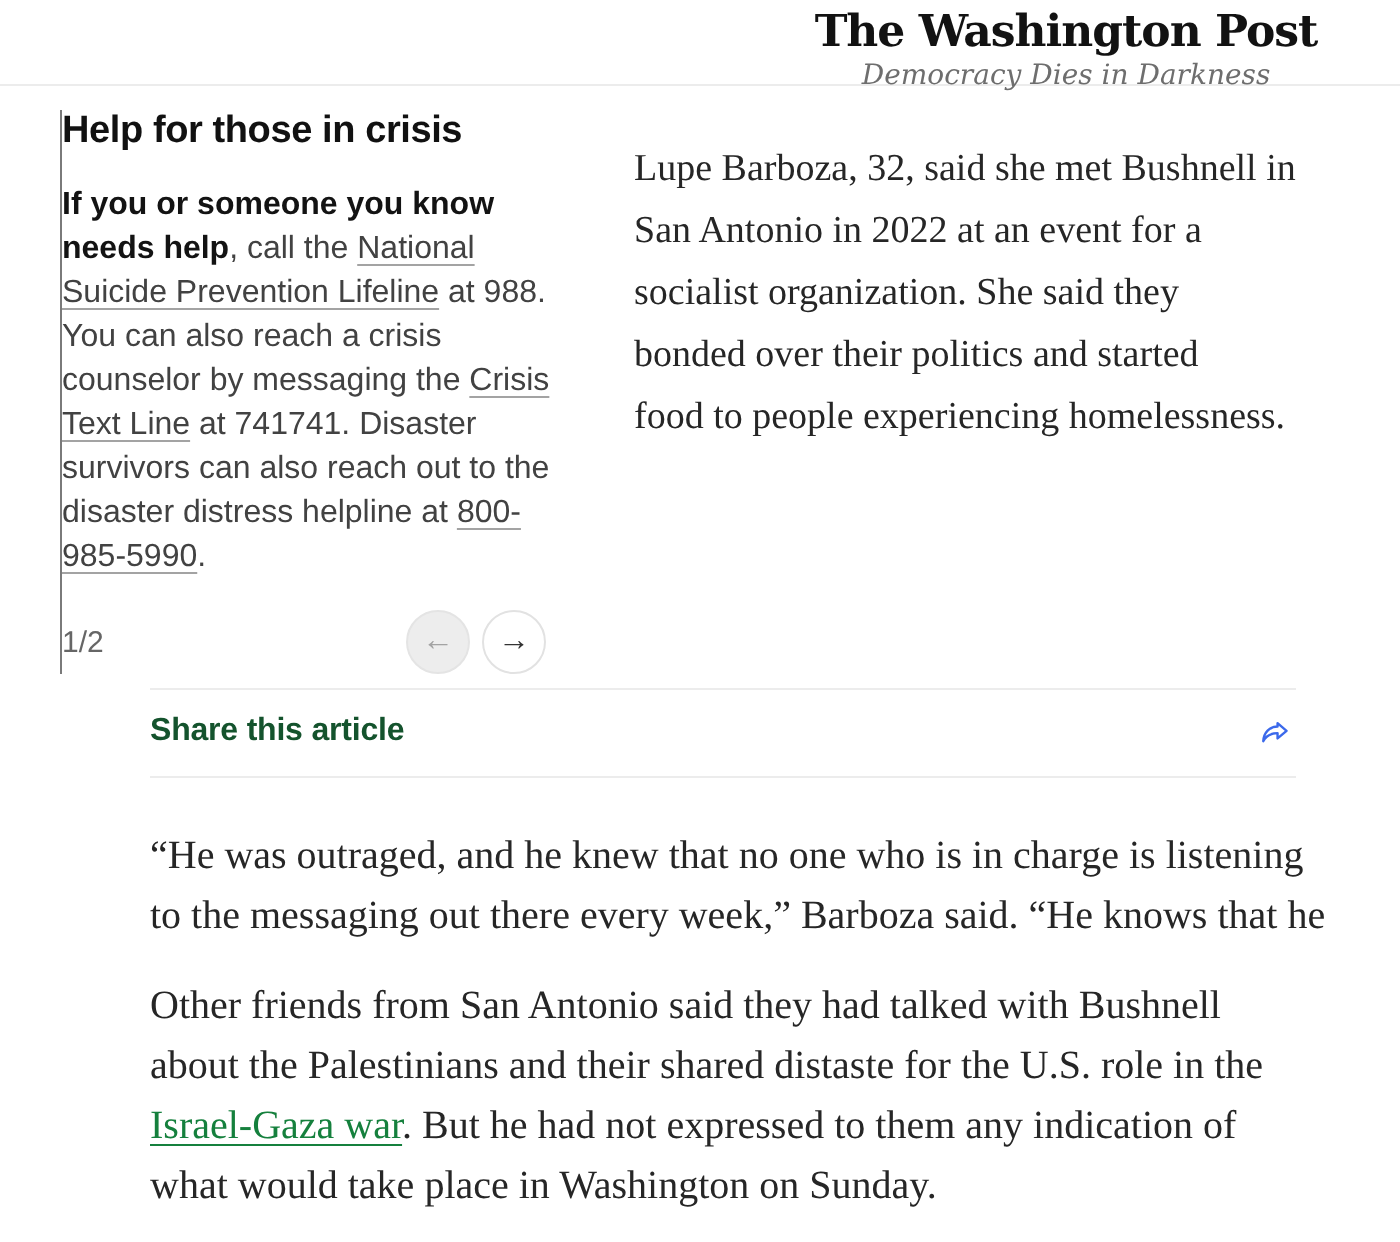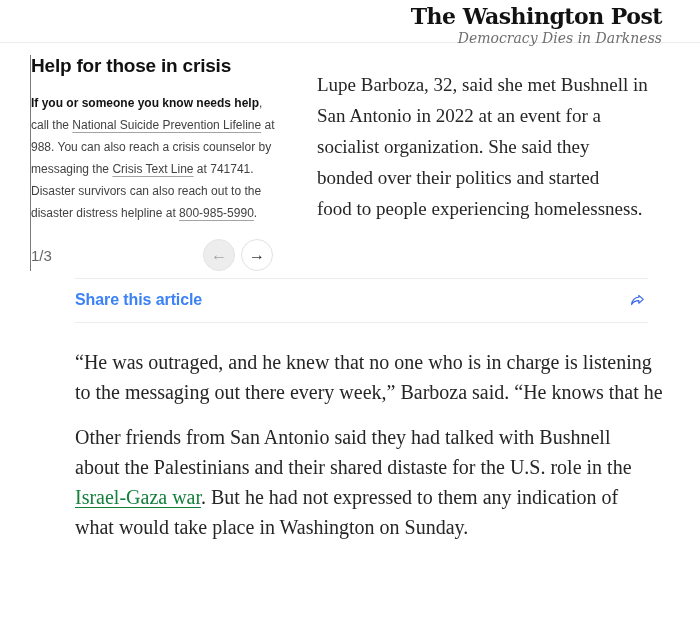--- a/index.html
+++ b/index.html
@@ -4,35 +4,35 @@
 <style>
   * { margin:0; padding:0; box-sizing:border-box; }
   html,body { background:#fff; }
   body {
     width:700px; height:621px; position:relative; overflow:hidden;
     font-family:"Liberation Sans", sans-serif;
   }
 
   
   .header { height:43px; border-bottom:1px solid #ececec; position:relative; }
-  .masthead-wrap { position:absolute; left:382px; top:3px; width:280px; text-align:right; }
+  .masthead-wrap { position:absolute; left:393px; top:3px; width:280px; text-align:center; }
   .masthead {
     font-family:"DejaVu Serif", serif; font-weight:700; font-size:22px;
     color:#121212; letter-spacing:-0.5px; white-space:nowrap;
   }
   .tagline {
     font-family:"DejaVu Serif", serif; font-style:italic; font-size:14px;
     color:#6e6e6e; margin-top:1px;
   }
 
   
   .top-section { display:flex; padding:12px 0 0 30px; align-items:flex-start; }
   .crisis-box { border-left:1px solid #7a7a7a; width:270px; flex:none; }
   .crisis-title { font-size:19px; font-weight:700; color:#111; letter-spacing:-0.2px; margin-bottom:15px; }
-  .crisis-text { font-size:12px; line-height:22px; color:#424242; width:250px; }
+  .crisis-text { font-size:16px; line-height:22px; color:#424242; width:250px; }
   .crisis-text .bold { font-weight:700; color:#131313; }
   .crisis-text .link {
     color:#424242; text-decoration:underline; text-decoration-color:#a3a3a3;
     text-underline-offset:3px; text-decoration-thickness:1px; cursor:pointer;
   }
   .crisis-footer { display:flex; justify-content:space-between; align-items:center; margin-top:15px; width:250px; padding-right:8px; }
   .page-indicator { font-size:15px; color:#666; }
   .nav-buttons { display:flex; gap:6px; }
   .nav-btn {
     width:32px; height:32px; border-radius:50%; display:flex; align-items:center;
@@ -49,21 +49,21 @@
   }
   .article-col .line { white-space:nowrap; }
 
   
   .share-section {
     margin:7px 52px 0 75px;
     border-top:1px solid #ececec; border-bottom:1px solid #ececec;
     padding:12px 2px 13px 0;
     display:flex; justify-content:space-between; align-items:center;
   }
-  .share-label { font-size:16px; font-weight:700; color:#3b82f6; cursor:pointer; letter-spacing:-0.1px; }
+  .share-label { font-size:16px; font-weight:700; color:#14532d; cursor:pointer; letter-spacing:-0.1px; }
   .share-icon { width:17px; height:17px; cursor:pointer; display:block; }
 
   
   .body-text {
     margin:24px 0 0 75px; width:600px;
     font-family:"Liberation Serif", serif; font-size:20px; line-height:30px; color:#262626;
   }
   .body-text .line { white-space:nowrap; }
   .para2 { margin-top:15px; }
   .body-link {
@@ -80,21 +80,21 @@
     <div class="tagline">Democracy Dies in Darkness</div>
   </div>
 </div>
 
 <div class="top-section">
 
   <aside class="crisis-box">
     <div class="crisis-title">Help for those in crisis</div>
     <p class="crisis-text"><span class="bold">If you or someone you know needs help</span><span>, call the </span><span class="link">National Suicide Prevention Lifeline</span><span> at 988. You can also reach a crisis counselor by messaging the </span><span class="link">Crisis Text Line</span><span> at 741741. Disaster survivors can also reach out to the disaster distress helpline at </span><span class="link">800-985-5990</span><span>.</span></p>
     <div class="crisis-footer">
-      <span class="page-indicator">1/3</span>
+      <span class="page-indicator">1/2</span>
       <div class="nav-buttons">
         <div class="nav-btn prev">
             <span>←</span>
           </div>
         <div class="nav-btn next">
             <span>→</span>
           </div>
       </div>
     </div>
   </aside>

